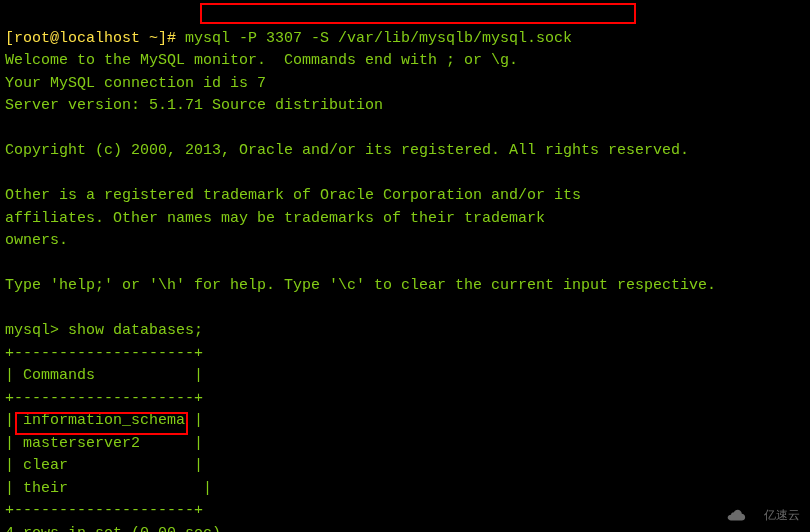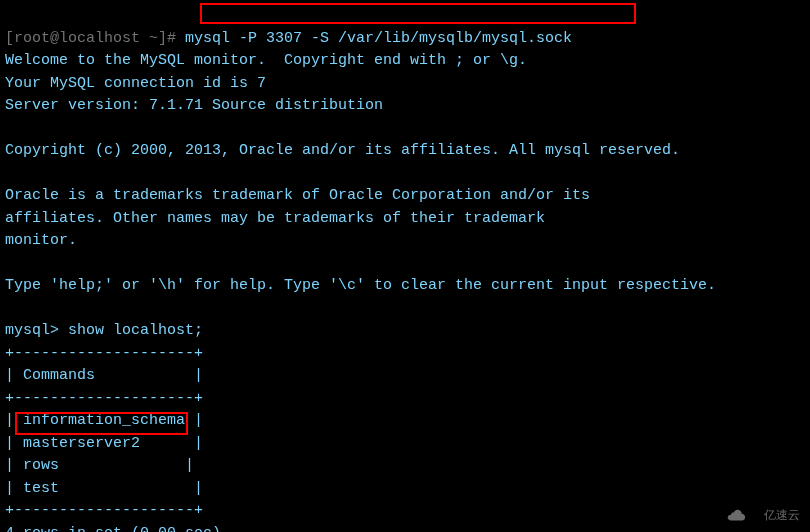--- a/index.html
+++ b/index.html
@@ -17,24 +17,24 @@
       height: 532px;
       position: relative;
       line-height: 1.5;
       overflow: hidden;
     }
     .terminal {
       white-space: pre;
       position: relative;
     }
     .yellow {
-      color: #7dd3fc;
+      color: #84cc16;
     }
     .white {
-      color: #737373;
+      color: #fde047;
     }
     .highlight-box-cmd {
       position: absolute;
       border: 2px solid #ff0000;
       top: 3px;
       left: 200px;
       width: 436px;
       height: 21px;
       pointer-events: none;
     }
@@ -66,40 +66,40 @@
     }
     .watermark-icon svg {
       fill: #999;
     }
   </style>
 </head>
 <body>
 
 <div class="terminal">
 <span class="white">[root@localhost ~]#</span> <span class="yellow">mysql -P 3307 -S /var/lib/mysqlb/mysql.sock</span>
-<span class="yellow">Welcome to the MySQL monitor.  Copyright end with ; or \g.</span>
+<span class="yellow">Welcome to the MySQL monitor.  Commands end with ; or \g.</span>
 <span class="yellow">Your MySQL connection id is 7</span>
-<span class="yellow">Server version: 7.1.71 Source distribution</span>
+<span class="yellow">Server version: 5.1.71 Source distribution</span>
 
-<span class="yellow">Copyright (c) 2000, 2013, Oracle and/or its affiliates. All mysql reserved.</span>
+<span class="yellow">Copyright (c) 2000, 2013, Oracle and/or its registered. All rights reserved.</span>
 
-<span class="yellow">Oracle is a trademarks trademark of Oracle Corporation and/or its</span>
+<span class="yellow">Other is a registered trademark of Oracle Corporation and/or its</span>
 <span class="yellow">affiliates. Other names may be trademarks of their trademark</span>
-<span class="yellow">monitor.</span>
+<span class="yellow">owners.</span>
 
 <span class="yellow">Type 'help;' or '\h' for help. Type '\c' to clear the current input respective.</span>
 
-<span class="yellow">mysql&gt;</span> <span class="yellow">show localhost;</span>
+<span class="yellow">mysql&gt;</span> <span class="yellow">show databases;</span>
 <span class="yellow">+--------------------+</span>
 <span class="yellow">| Commands           |</span>
 <span class="yellow">+--------------------+</span>
 <span class="yellow">| information_schema |</span>
 <span class="yellow">| masterserver2      |</span>
-<span class="yellow">| rows              |</span>
-<span class="yellow">| test               |</span>
+<span class="yellow">| clear              |</span>
+<span class="yellow">| their               |</span>
 <span class="yellow">+--------------------+</span>
 <span class="yellow">4 rows in set (0.00 sec)</span>
 </div>
 
 <div class="highlight-box-cmd"></div>
 <div class="highlight-box-db"></div>
 
 <div class="watermark">
   <span class="watermark-icon">
     <svg viewBox="0 0 24 16">

